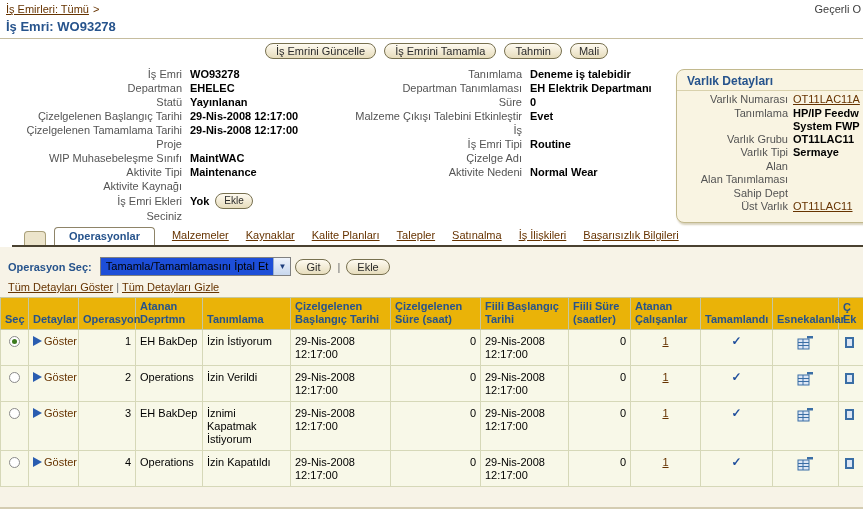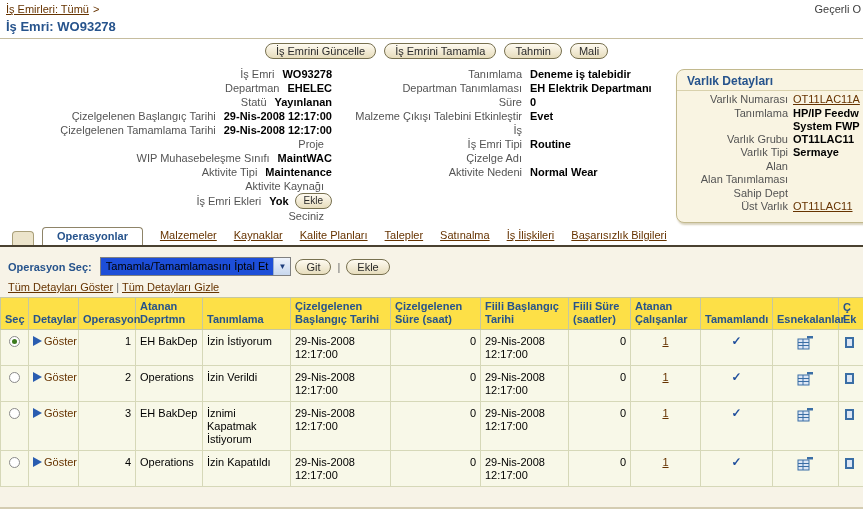--- a/index.html
+++ b/index.html
@@ -19,40 +19,40 @@
   
   .btnrow { display:flex; justify-content:center; align-items:center; gap:8px; padding:4px 0 2px 0; }
   .btn { display:inline-block; background:linear-gradient(#fefaf0,#e7ddbd); border:1px solid #77704f;
          border-radius:9px; padding:1px 10px; font-size:11px; color:#2b2b2b; cursor:pointer; white-space:nowrap; }
   .btn-cut { margin-right:-10px; padding:1px 8px; }
   .btn-small { padding:0 8px; font-size:10px; border-radius:8px; }
 
   
   .details { position:relative; display:flex; padding:6px 0 0 0; height:164px; }
   .dcol { display:flex; flex-direction:column; }
-  .dcol-left { width:332px;align-items:flex-end; }
+  .dcol-left { width:332px; }
   .dcol-mid { width:344px; }
   .frow { display:flex; min-height:14px; line-height:14px; align-items:baseline; }
   .flabel { color:#545454; text-align:right; padding-right:8px; flex:none; }
   .dcol-left .flabel { width:190px; }
   .dcol-mid .flabel { width:198px; }
   .fvalue { font-weight:bold; color:#000; white-space:nowrap; }
 
   
   .asset { position:absolute; left:676px; top:8px; width:198px; height:154px;
            background:#f9f4e2; border:1px solid #c2b98e; border-radius:8px; padding:2px 0 0 0; box-shadow:1px 2px 2px #d8d2bd; }
   .asset-title { color:#26538c; font-weight:bold; font-size:12px; padding:2px 8px 2px 10px; border-bottom:1px solid #d9d1ac; }
   .asset-body { padding-top:2px; }
   .arow { display:flex; min-height:13.5px; line-height:13.5px; align-items:baseline; }
   .alabel { width:116px; flex:none; text-align:right; color:#545454; padding-right:5px; }
   .avalue { font-weight:bold; }
   .avalue-wrap { font-weight:bold; width:78px; line-height:13px; }
 
   
-  .tabbar { display:flex; align-items:flex-end; border-bottom:2px solid #494130; height:22px; padding-left:12px; background:#fff; }
+  .tabbar { display:flex; align-items:flex-end; border-bottom:2px solid #494130; height:22px; padding-left:12px; background:#fff;margin-left:12px; }
   .tabstub { width:22px; height:14px; background:#ece4cb; border:1px solid #a99f79; border-bottom:none;
              border-radius:4px 4px 0 0; margin-right:8px; }
   .tab-active { background:#fff; border:1px solid #8e8468; border-bottom:none; border-radius:4px 4px 0 0;
                 padding:2px 14px 3px 14px; color:#26538c; font-weight:bold; }
   .tablink { color:#663300; text-decoration:underline; margin-left:17px; padding-bottom:4px; cursor:pointer; white-space:nowrap; }
 
   
   .content { background:#f7f3e7; padding:8px 0 6px 0; min-height:262px; border-bottom:2px solid #d4ccb2; }
   .opbar { display:flex; align-items:center; gap:4px; padding:2px 8px 4px 8px; }
   .opbar-label { color:#26538c; font-weight:bold; }
@@ -60,21 +60,21 @@
   .fakesel-text { padding:2px 5px 0 5px; white-space:nowrap; }
   .fakesel-btn { width:17px; background:linear-gradient(#eef3fb,#c8d7ee); border-left:1px solid #9cb0cc;
                  display:flex; align-items:center; justify-content:center; color:#1d3d7c; font-size:8px; cursor:pointer; }
   .pipe { color:#6b6b6b; margin:0 2px; }
   .showhide { padding:1px 8px 4px 8px; }
   .showhide a { color:#663300; text-decoration:underline; cursor:pointer; }
   .showhide .pipe { margin:0 3px; }
 
   
   table.ops { border-collapse:collapse; table-layout:fixed; width:878px; background:#f8f8e8; border-top:1px solid #a5a67e; }
-  table.ops th { background:#fde047; color:#26538c; font-weight:bold; font-size:11px; vertical-align:bottom;
+  table.ops th { background:#eab308; color:#26538c; font-weight:bold; font-size:11px; vertical-align:bottom;
                  padding:2px 4px 3px 4px; border:1px solid #c5c7a1; text-align:left; line-height:13px; }
   table.ops td { background:#f8f8e8; border:1px solid #d6d8b8; padding:5px 4px 4px 4px; vertical-align:top;
                  line-height:13px; font-size:11px; }
   th.tr, td.tr { text-align:right; }
   th.tc, td.tc { text-align:center; }
   td.date { white-space:normal; }
   .radio { display:inline-block; width:11px; height:11px; border:1px solid #8a8a8a; border-radius:50%;
            background:#fff; position:relative; top:1px; cursor:pointer; }
   .radio.sel::after { content:""; position:absolute; left:2px; top:2px; width:5px; height:5px; border-radius:50%; background:#3d7b1e; }
   .detail-cell { white-space:nowrap; }

